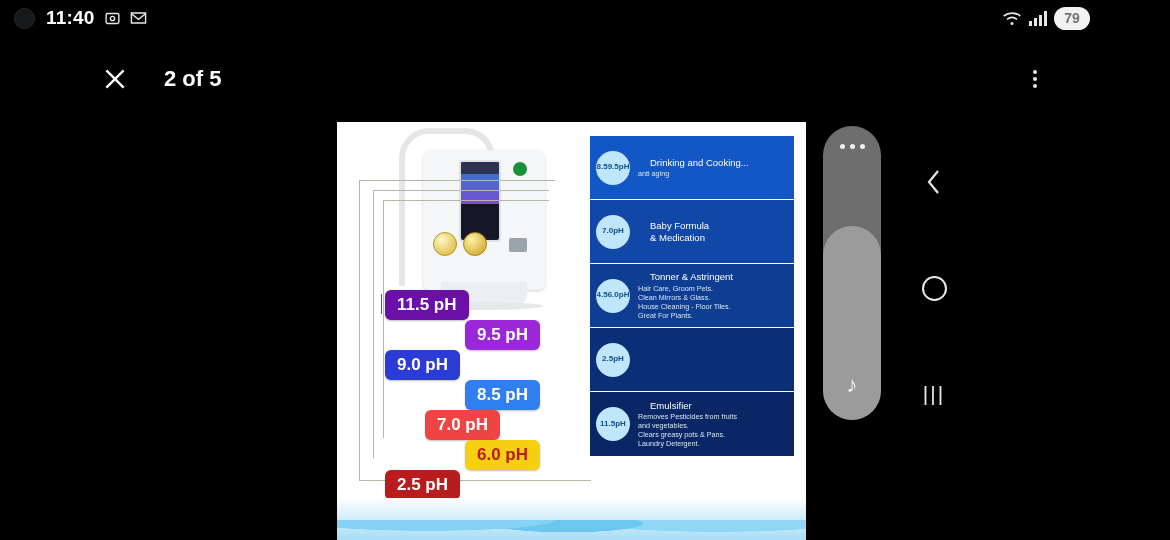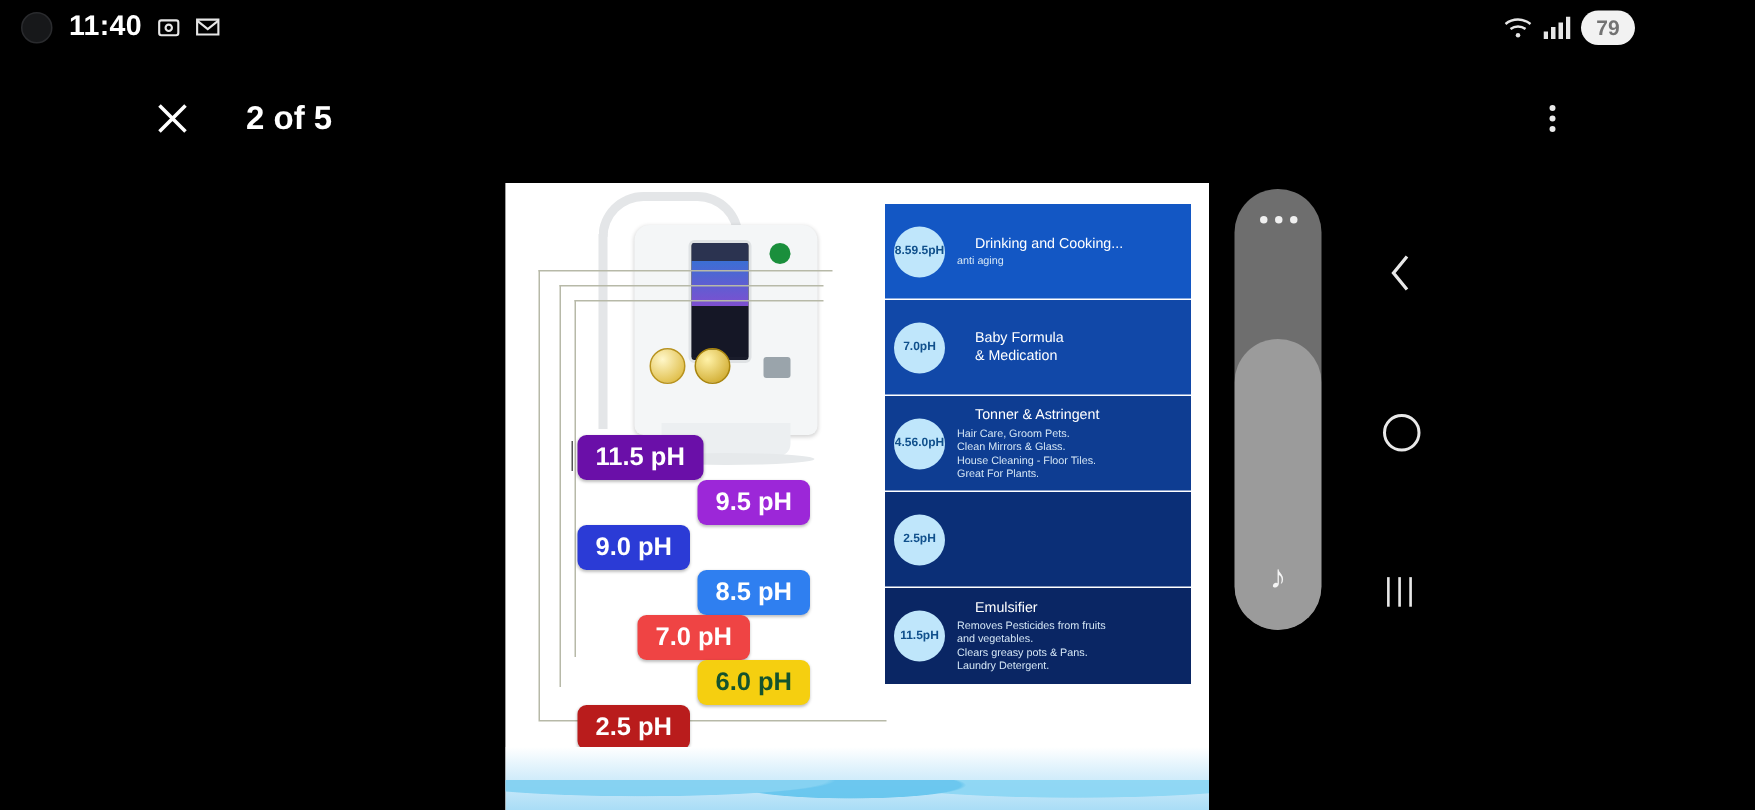--- a/index.html
+++ b/index.html
@@ -440,21 +440,21 @@
         <div class="conn" style="left:46px; top:78px; width:1px; height:238px; border-left-width:1px;"></div>
         <div class="conn" style="left:22px; top:358px; width:232px; height:1px; border-top-width:1px;"></div>
         <div class="conn" style="left:44px; top:172px; width:1px; height:20px; border-left-width:1px; border-color:#555;"></div>
       </div>
 
       <div class="ph-tag" style="left:48px; top:168px;  background:#6a0fa8;">11.5 pH</div>
       <div class="ph-tag" style="left:128px; top:198px; background:#9c27d8;">9.5 pH</div>
       <div class="ph-tag" style="left:48px; top:228px;  background:#2b3bd6;">9.0 pH</div>
       <div class="ph-tag" style="left:128px; top:258px; background:#2f7ff0;">8.5 pH</div>
       <div class="ph-tag" style="left:48px; top:288px;  background:#ef4444;margin-left:40px;">7.0 pH</div>
-      <div class="ph-tag" style="left:128px; top:318px; background:#f5cf10; color:#14532d;">6.0 pH</div>
+      <div class="ph-tag" style="left:128px; top:318px; background:#f5cf10; color:#b91c1c;">6.0 pH</div>
       <div class="ph-tag" style="left:48px; top:348px;  background:#b91c1c;">2.5 pH</div>
 
       <div class="usage-col">
 
         <div class="usage-card" style="background:#1357c4;">
           <div class="ph-bubble">
             <span>8.5</span>
             <span>9.5</span>
             <span>pH</span>
           </div>

